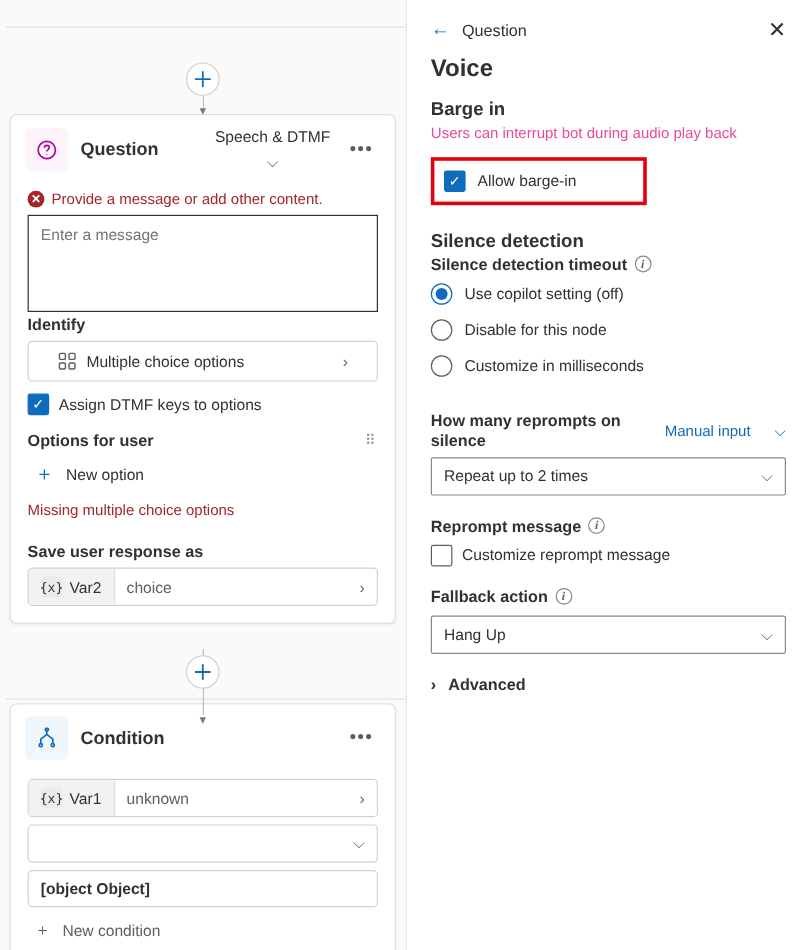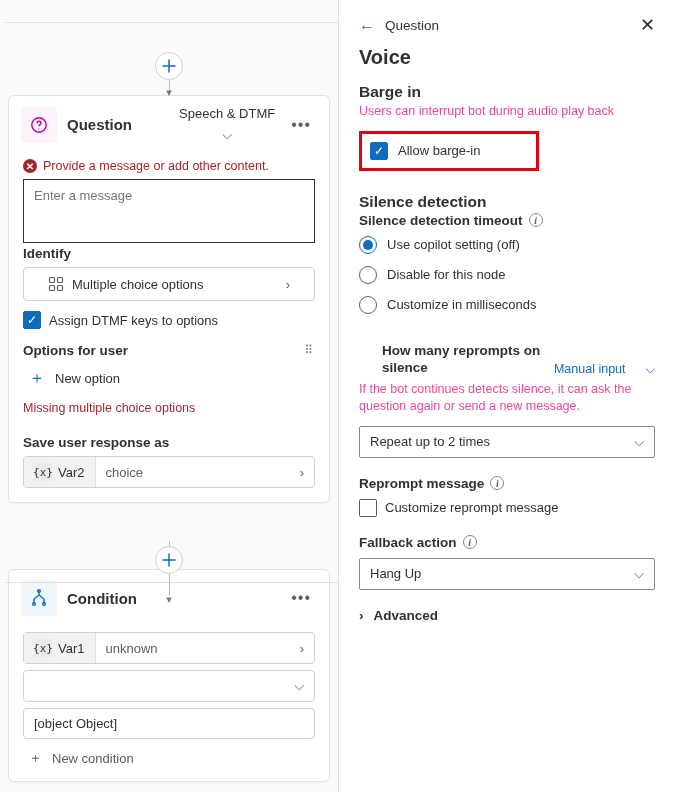--- a/index.html
+++ b/index.html
@@ -103,21 +103,21 @@
     display: flex; align-items: center; gap: 6px;
     color: #a4262c; font-size: 12.5px; margin-bottom: 6px;
   }
   .err-icon {
     width: 14px; height: 14px; border-radius: 50%;
     background: #a4262c; color: #fff;
     display: inline-flex; align-items: center; justify-content: center;
     font-size: 10px; font-weight: bold;
   }
   .msg-input {
-    width: 100%; height: 64px;
+    width: 100%; height: 81px;
     border: 1.5px solid #323130;
     padding: 8px 10px;
     font-family: inherit; font-size: 13px;
     color: #605e5c;
     resize: none;
   }
   .sec-label { font-weight: 600; font-size: 13.5px; margin-bottom: 6px; }
   .field-row {
     border: 1px solid #d1d1d1;
     border-radius: 4px;
@@ -179,21 +179,21 @@
     border: 1px solid #d1d1d1; border-radius: 4px;
     display: flex; align-items: center; background: #fff; margin-bottom: 6px;
   }
   .cond-drop {
     border: 1px solid #d1d1d1; border-radius: 4px;
     height: 32px; display: flex; align-items: center; justify-content: flex-end;
     padding: 0 10px; margin-bottom: 6px; background:#fff;
   }
   .cond-val {
     border: 1px solid #d1d1d1; border-radius: 4px;
-    padding: 7px 10px; background:#fff;
+    padding: 7px 10px; background:#fff;font-weight:bold;
   }
   .new-cond {
     display:flex; align-items:center; gap:10px; padding:10px 6px 0 6px;
     color:#605e5c;
   }
 
   
   .panel {
     width: 337px; height: 792px; float: left;
     border-left: 1px solid #e1e1e1;
@@ -227,22 +227,22 @@
   .radio {
     width:18px; height:18px; border-radius:50%;
     border:1px solid #605e5c;
     display:inline-flex; align-items:center; justify-content:center;
   }
   .radio.selected { border:1px solid #0f6cbd; }
   .radio.selected::after {
     content:""; width:10px; height:10px; border-radius:50%; background:#0f6cbd;
   }
   .reprompt-head {
-    display:flex; justify-content:space-between; align-items:flex-end;
-    margin-top: 28px; margin-bottom:4px;margin-left:23px;
+    display:flex; justify-content:space-between; align-items:center;
+    margin-top: 28px; margin-bottom:4px;
   }
   .reprompt-head .l { font-weight:600; font-size:13.5px; max-width:160px; line-height:1.3; }
   .manual-link { color:#0f6cbd; font-size:12.5px; display:flex; align-items:center; gap:20px; cursor:pointer; }
   .select-box {
     border:1px solid #8a8886; border-radius:2px;
     padding:7px 10px; display:flex; align-items:center; justify-content:space-between;
     background:#fff; cursor:pointer; margin-bottom:18px;
   }
   .adv-row { display:flex; align-items:center; gap:10px; font-weight:600; font-size:13.5px; cursor:pointer; margin-top:8px; }
 </style>
@@ -405,21 +405,20 @@
     <span>Customize in milliseconds</span>
   </div>
 
   <div class="reprompt-head">
     <div class="l">How many reprompts on silence</div>
     <div class="manual-link">
       <span>Manual input</span>
       <span>⌵</span>
     </div>
   </div>
-  <div class="desc">If the bot continues detects silence, it can ask the question again or send a new message.</div>
   <div class="select-box">
     <span>Repeat up to 2 times</span>
     <span class="chev">⌵</span>
   </div>
 
   <div class="sec-label2">
     <span>Reprompt message</span>
     <span class="info-ico">i</span>
   </div>
   <div class="chk-row" style="margin-top:2px; margin-bottom:18px">

